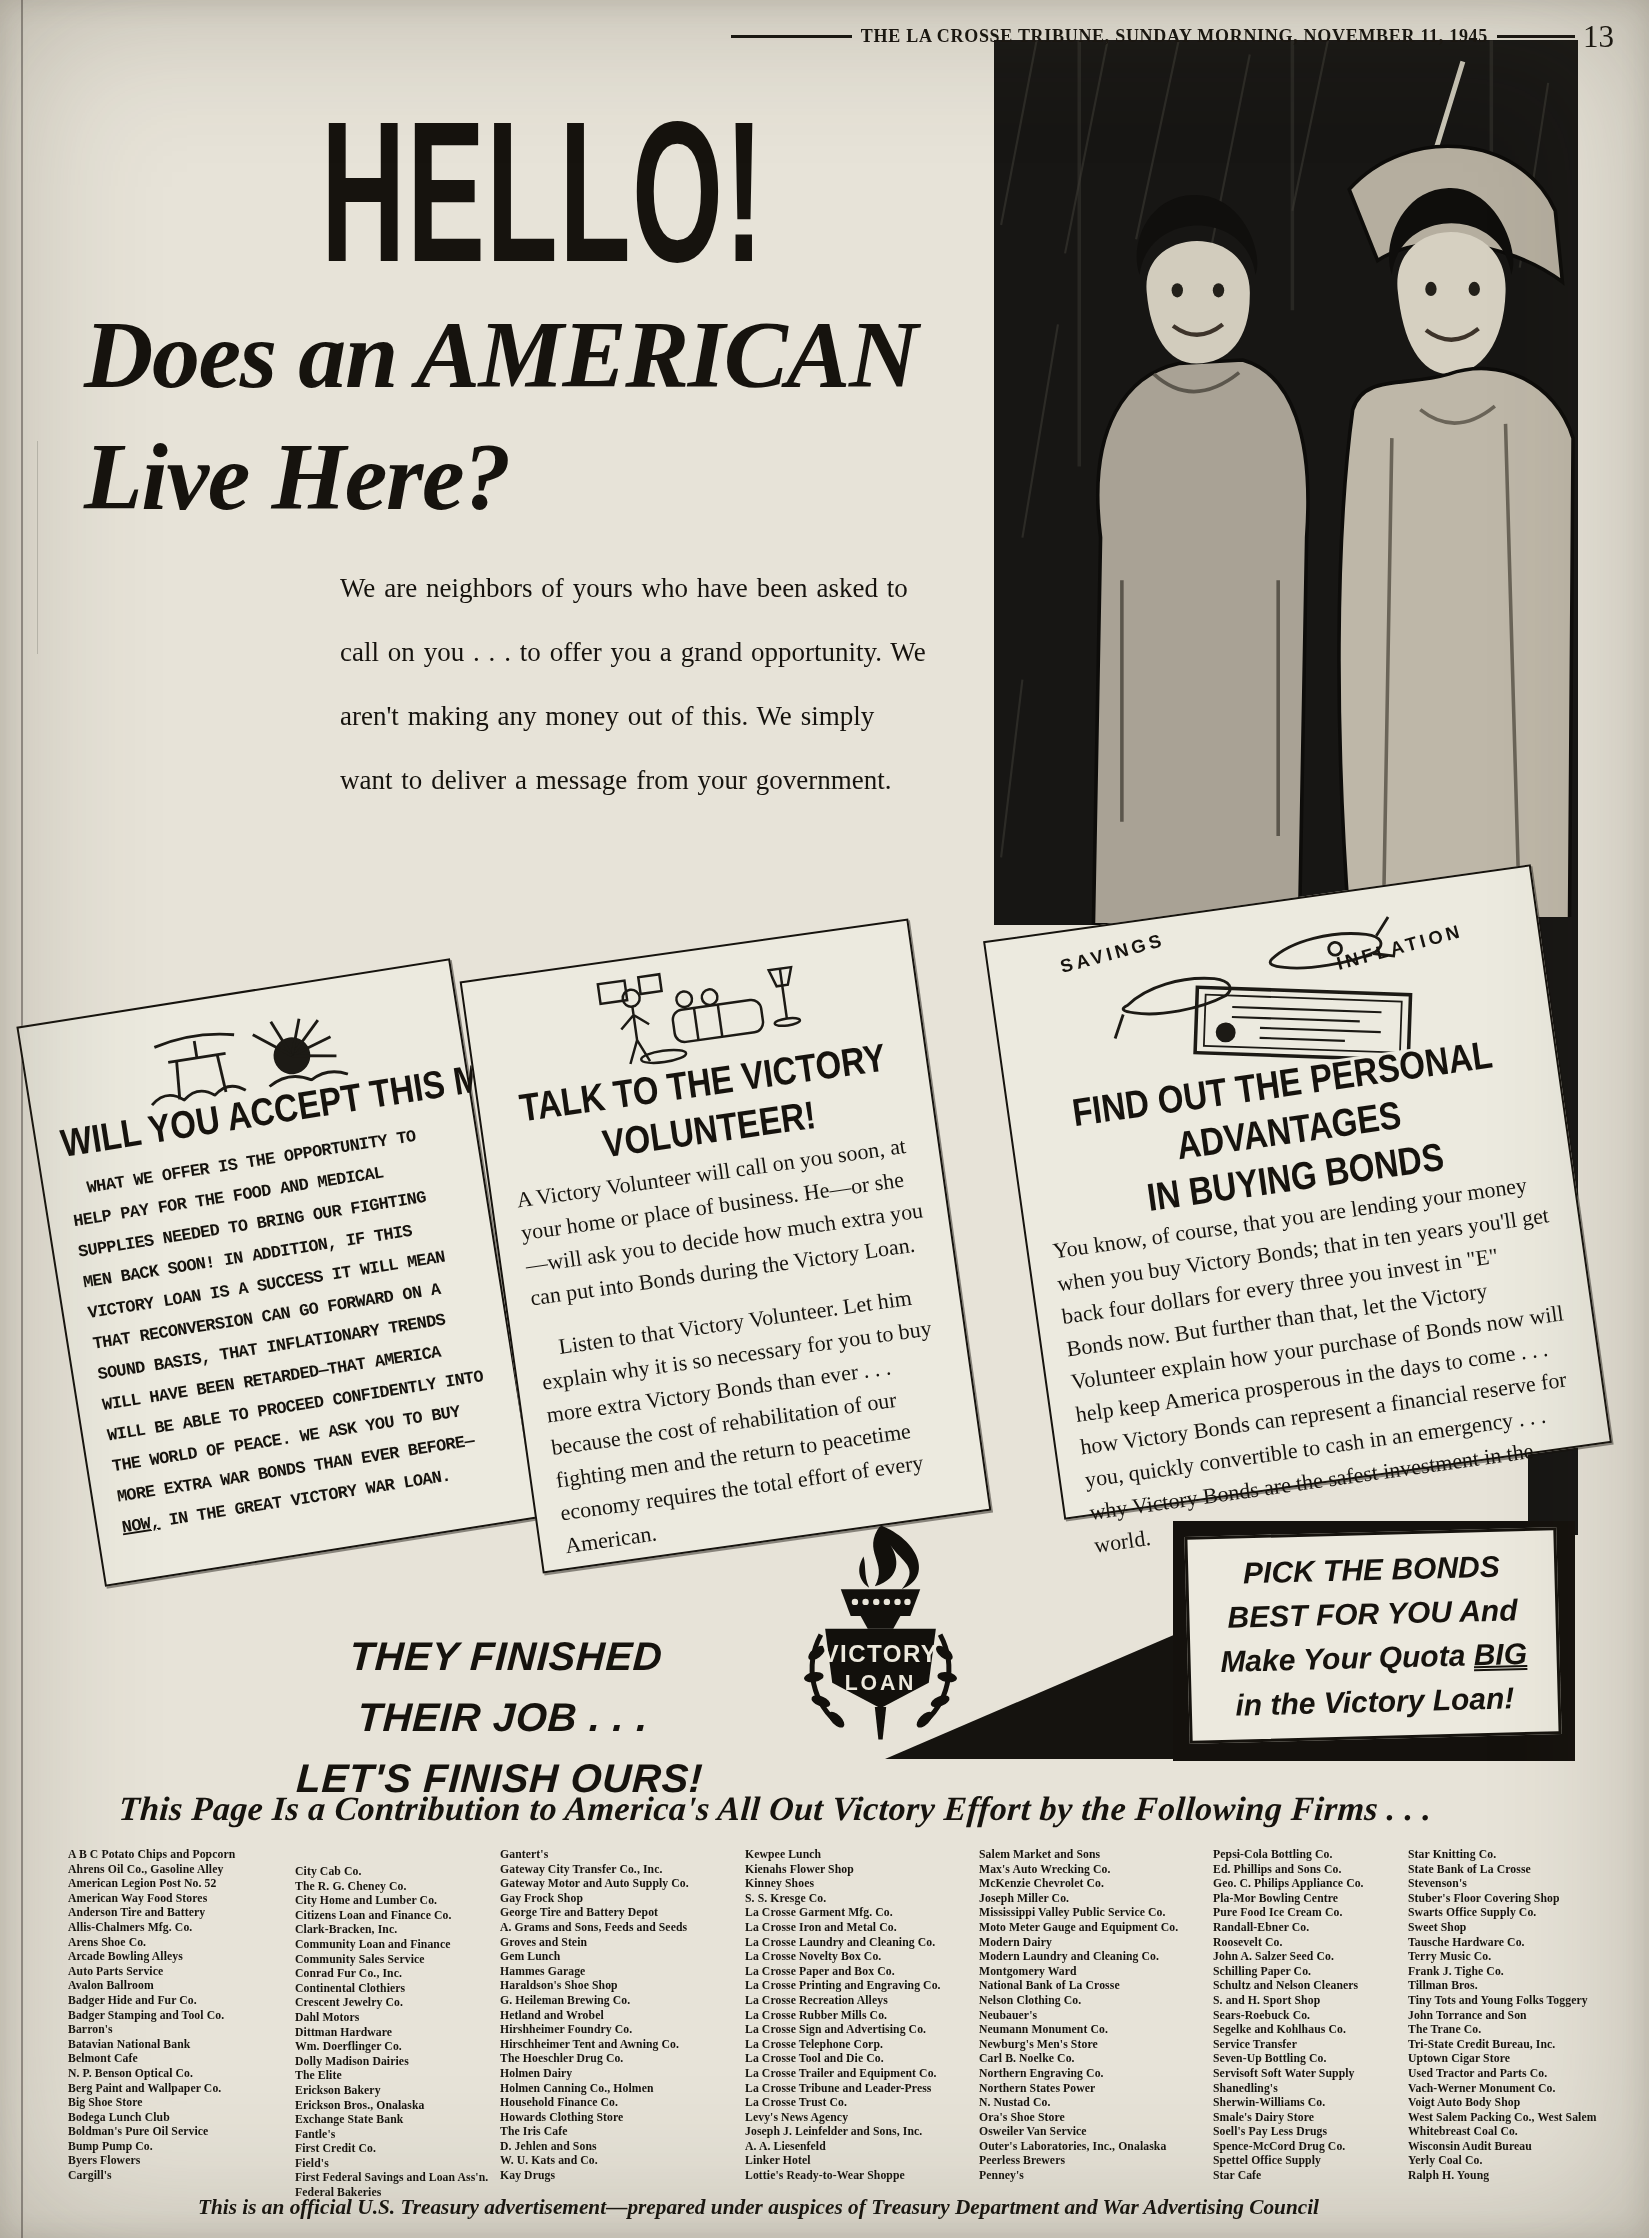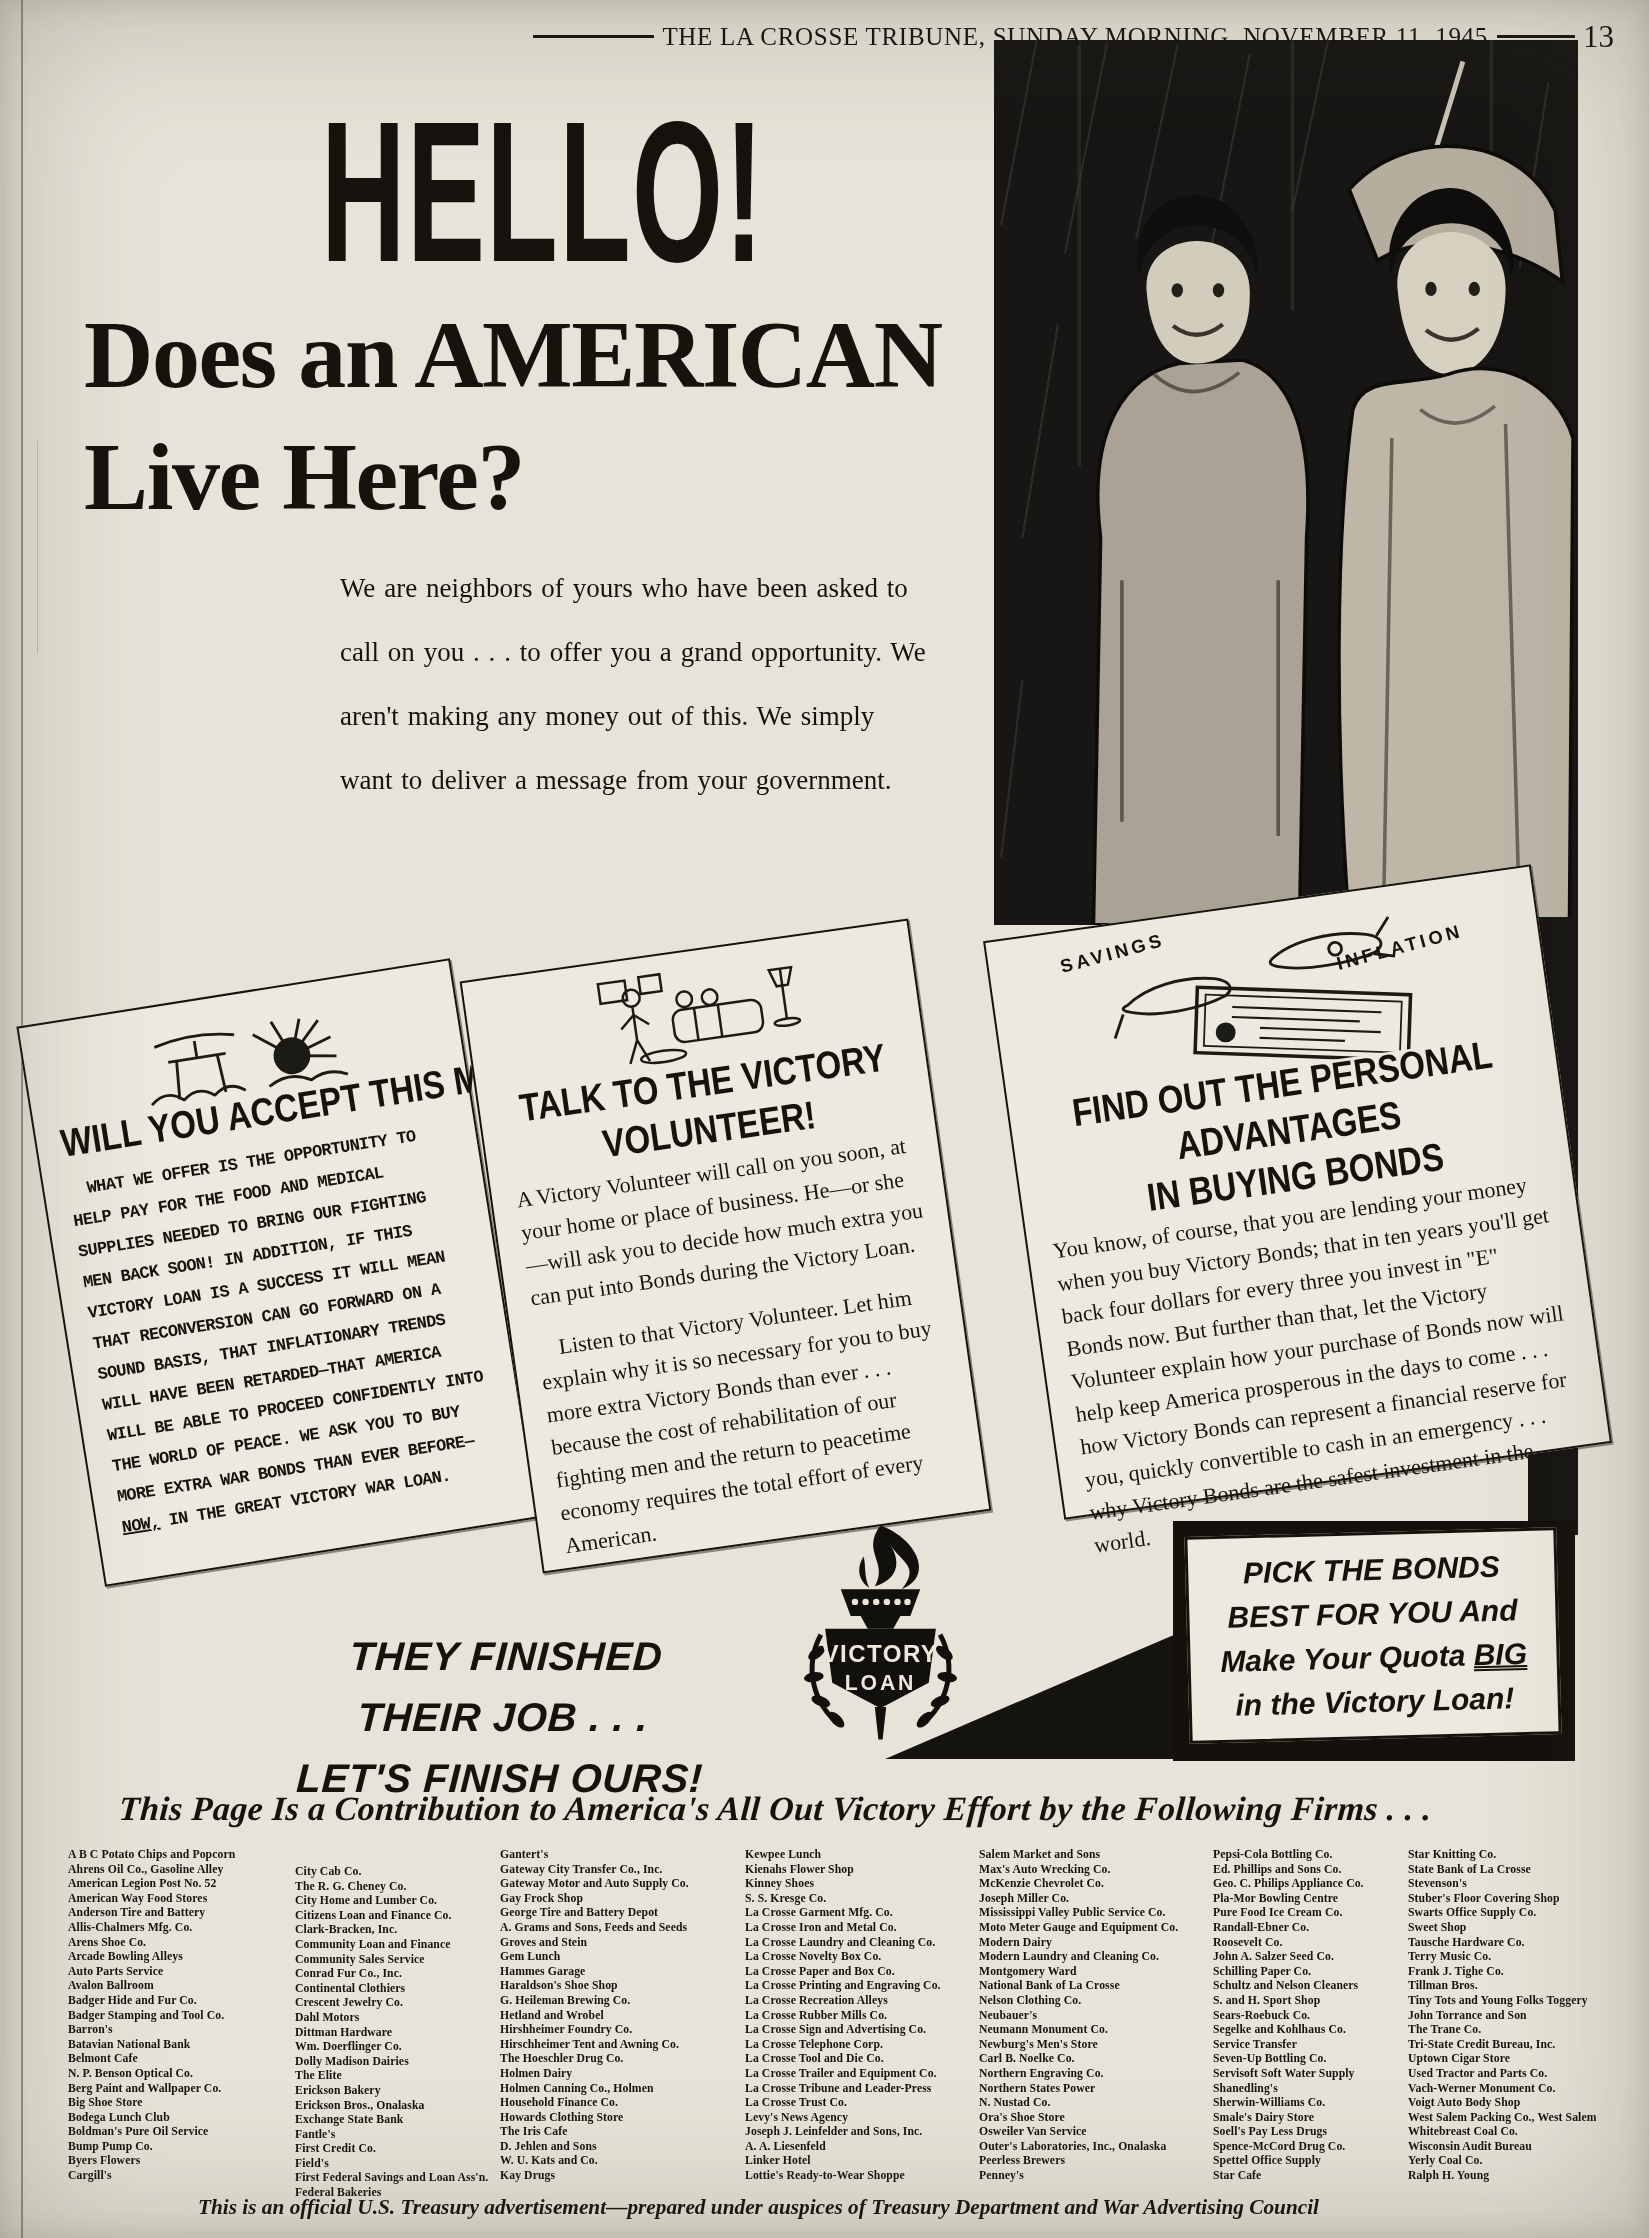--- a/index.html
+++ b/index.html
@@ -12,28 +12,28 @@
   .abs{position:absolute;}
   .paper-shade{left:0;top:0;width:1650px;height:2239px;
     box-shadow:inset 0 0 156px rgba(70,62,48,.30), inset 0 0 28.4px rgba(70,62,48,.18);
     pointer-events:none;z-index:50;}
   .left-rule{left:21.3px;top:0;width:2.1px;height:2239px;background:rgba(25,22,18,.38);}
   .left-rule2{left:37px;top:441px;width:1.4px;height:213px;background:rgba(25,22,18,.18);}
 
   
   .masthead{right:36px;top:18.5px;display:flex;align-items:center;gap:8.5px;z-index:5;}
   .mast-dash{height:3.6px;background:#171410;}
-  .mast-title{font-weight:normal;font-size:25px;letter-spacing:0.7px;white-space:nowrap;}
+  .mast-title{font-weight:bold;font-size:18px;letter-spacing:0.7px;white-space:nowrap;}
   .mast-page{font-weight:normal;font-size:31px;font-family:"Liberation Serif",serif;}
 
   
   .hello{left:321px;top:91px;font-family:"Liberation Sans",sans-serif;
     font-weight:bold;font-size:117px;letter-spacing:1.4px;
     transform:scale(1,1.72);transform-origin:top left;line-height:117px;}
-  .head-italic{font-weight:bold;font-size:96px;line-height:96px;
+  .head-italic{font-weight:bold;font-style:italic;font-size:96px;line-height:96px;
     font-family:"Liberation Serif",serif;letter-spacing:-1.4px;white-space:nowrap;}
   .head1{left:84px;top:307px;}
   .head2{left:84px;top:429px;}
 
   .intro{left:340px;top:556px;width:588px;font-size:27px;line-height:64px;
     word-spacing:2.1px;}
 
   
   .photo{left:994px;top:40px;width:584px;height:885px;background:#171614;z-index:1;}
   .right-sliver{left:1528px;top:917px;width:50px;height:618px;background:#171614;z-index:1;}

